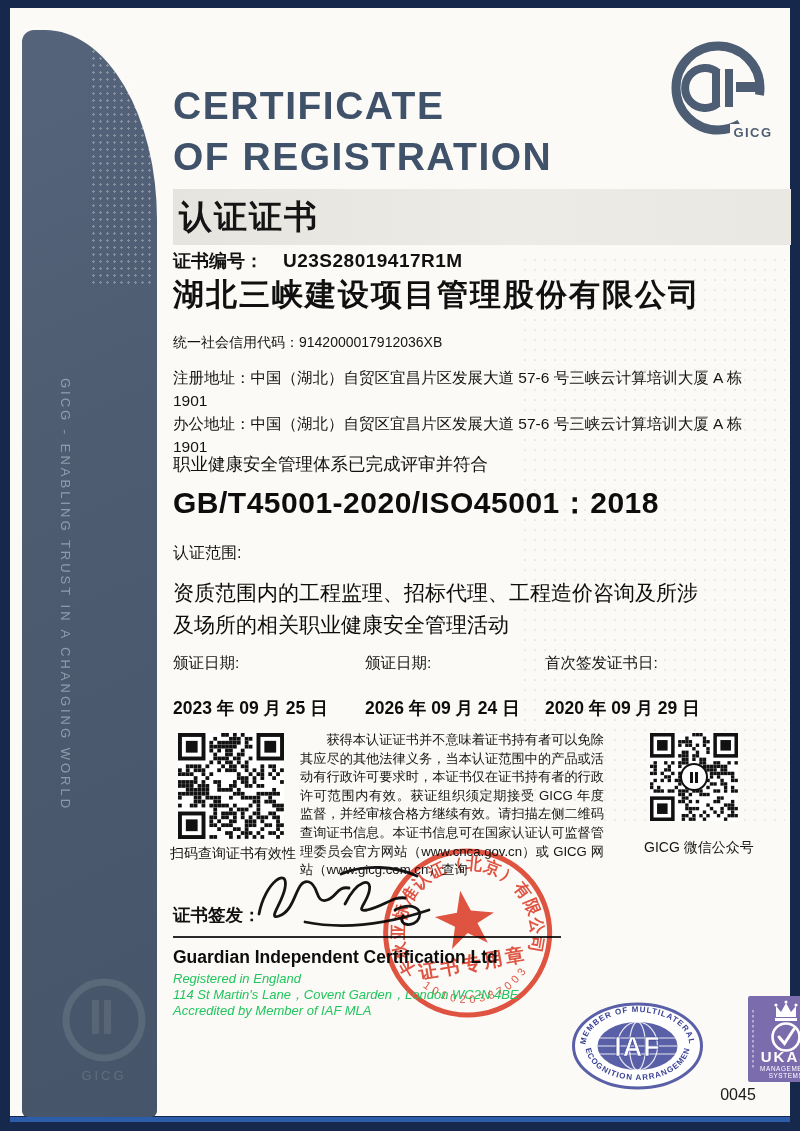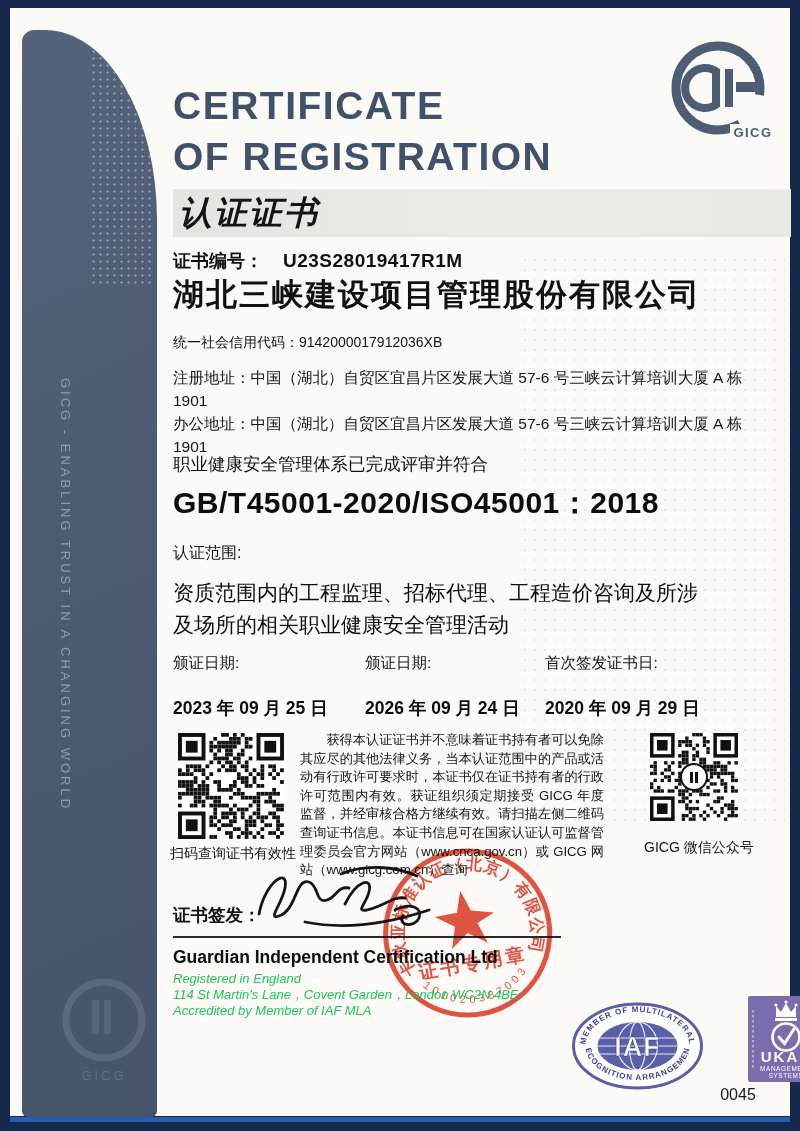--- a/index.html
+++ b/index.html
@@ -20,22 +20,22 @@
         background-size:7px 7px;border-top-right-radius:70px 160px;}
   .dots-paper{position:absolute;left:520px;top:255px;width:265px;height:570px;
         background-image:radial-gradient(circle,rgba(110,120,135,.13) 1px,transparent 1.3px);
         background-size:10px 10px;}
   .band-watermark{position:absolute;left:48px;top:968px;}
 
   .title{position:absolute;left:173px;font-weight:bold;font-size:39px;letter-spacing:1.5px;color:#40516a;}
   .title.l1{top:84px;} .title.l2{top:135px;}
   .gicg-logo{position:absolute;left:656px;top:36px;}
 
-  .heading-bar{position:absolute;left:173px;top:189px;width:618px;height:48px;
-        background:linear-gradient(90deg,#e6e4de,#edebe5 55%,#eae8e2);display:flex;align-items:center;font-style:italic;}
+  .heading-bar{position:absolute;left:173px;top:189px;width:618px;height:56px;
+        background:linear-gradient(90deg,#e6e4de,#edebe5 55%,#eae8e2);display:flex;align-items:center;}
   .heading-bar .cn{font-size:33px;font-weight:bold;color:#141414;padding-left:6px;letter-spacing:2px;}
 
   .certnum{position:absolute;left:173px;top:249px;font-size:18px;font-weight:bold;}
   .certnum .num{margin-left:20px;font-size:19px;letter-spacing:.5px;}
 
   .company{position:absolute;left:173px;top:274px;font-size:31px;font-weight:600;letter-spacing:2px;color:#101010;}
 
   .credit{position:absolute;left:173px;top:334px;font-size:14px;color:#141414;}
   .addr{position:absolute;left:173px;top:366px;font-size:15.5px;line-height:23px;color:#141414;}
 

